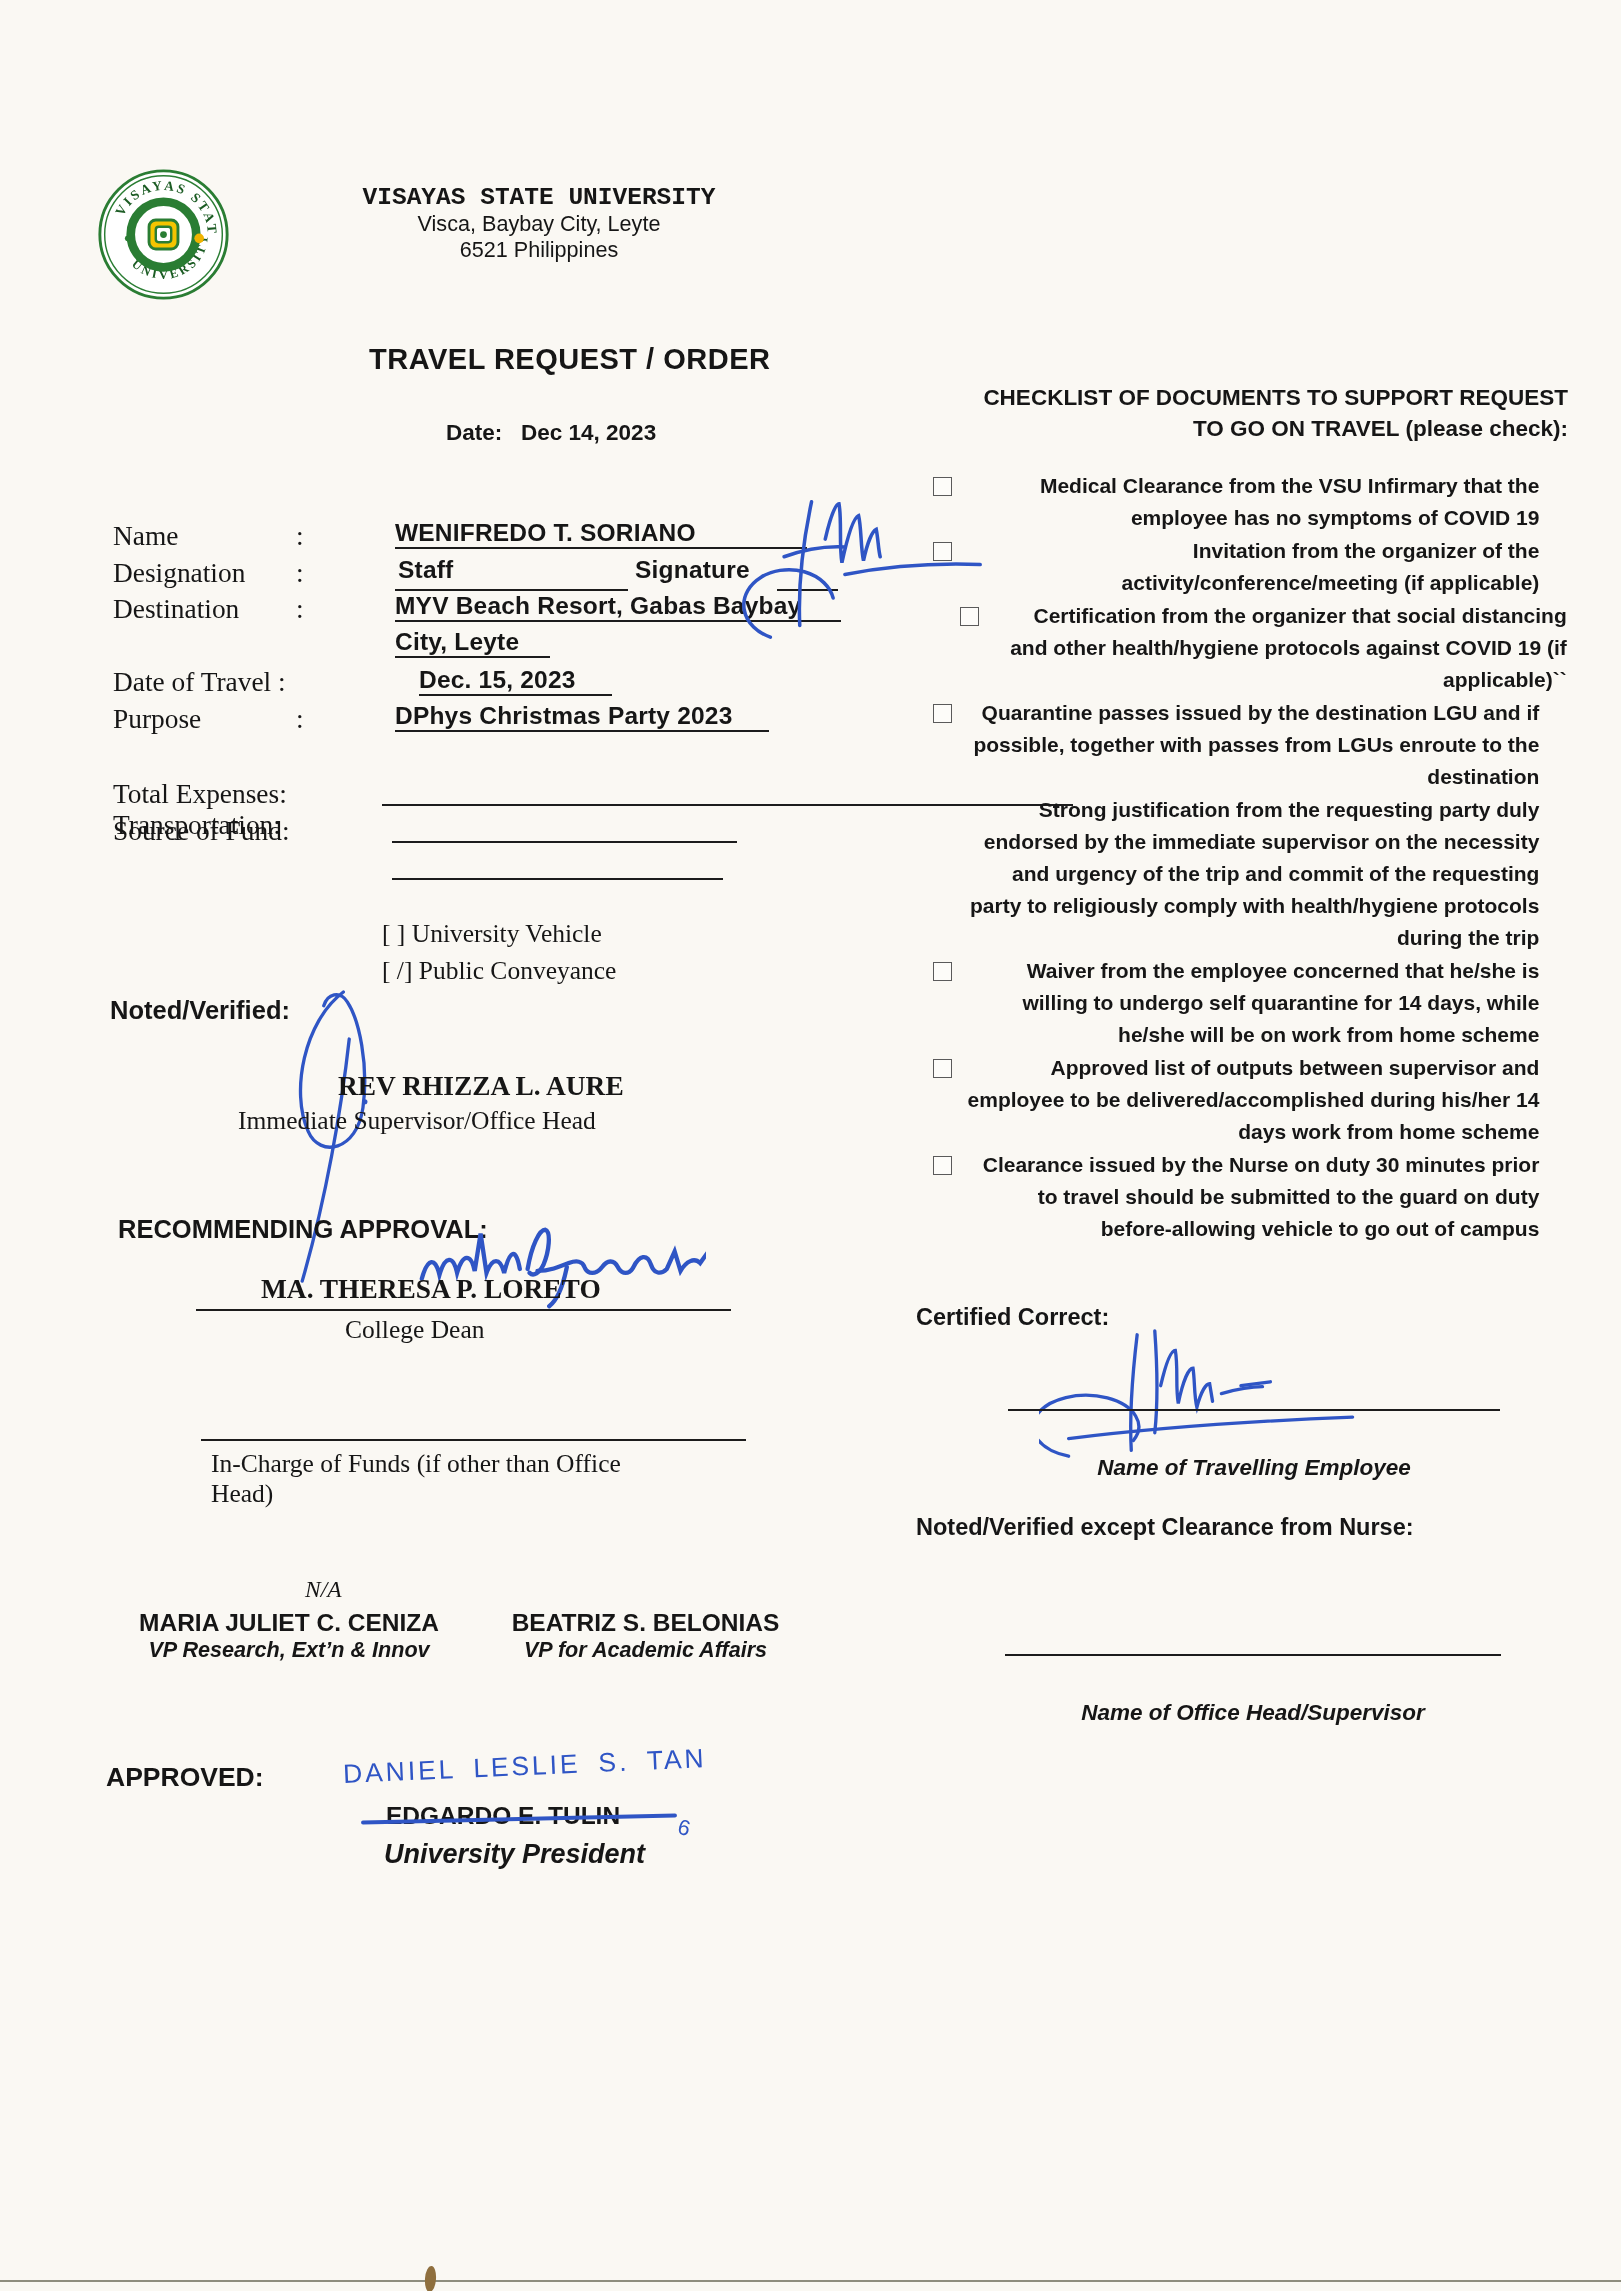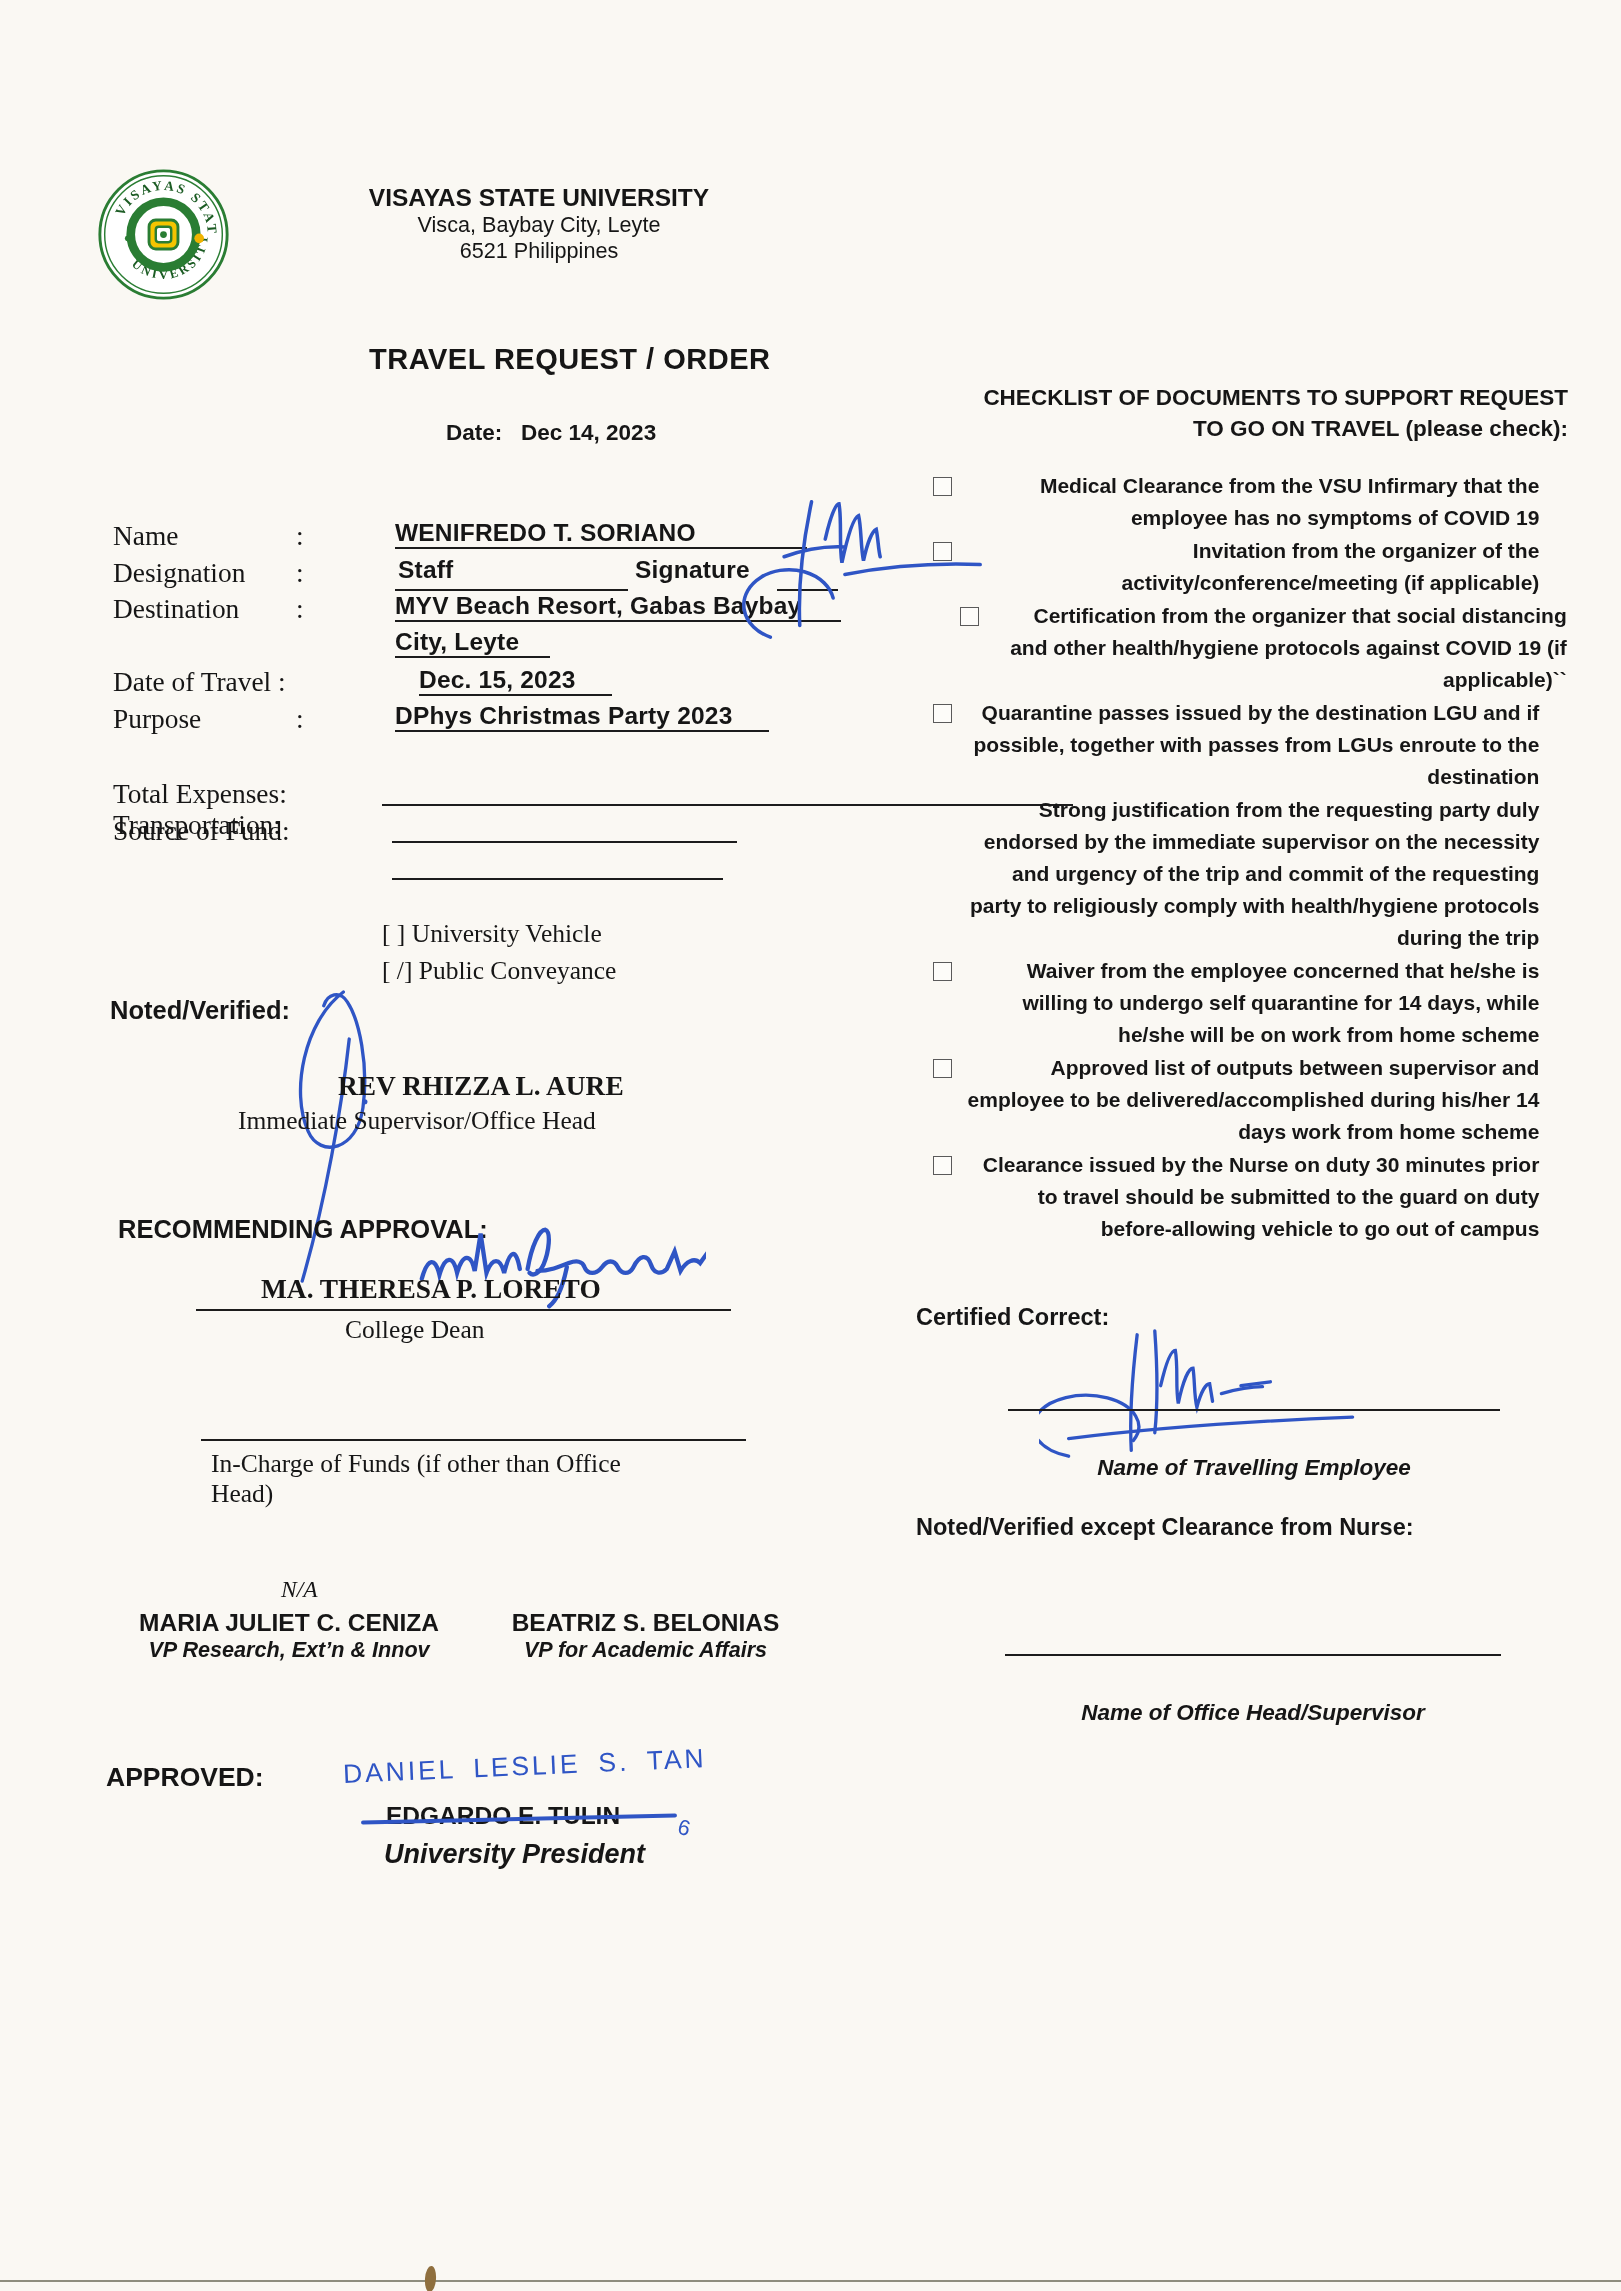--- a/index.html
+++ b/index.html
@@ -4,36 +4,36 @@
 <style>
   html,body{margin:0;padding:0;background:#e9e7e0;}
   .page{position:relative;width:1621px;height:2292px;background:#faf8f3;overflow:hidden;
         font-family:"Liberation Sans",sans-serif;color:#161616;}
   .abs{position:absolute;}
   .serif{font-family:"Liberation Serif",serif;}
   .center{text-align:center;}
   .uline{border-bottom:2px solid #1c1c1c;}
   .line{position:absolute;background:#1c1c1c;height:2px;}
   
-  .univ-name{font-size:24.5px;font-weight:bold;}
+  .univ-name{font-size:24.5px;font-weight:bold;font-family:Liberation Mono, monospace;}
   .univ-addr{font-size:21.6px;}
   .doc-title{font-size:29px;font-weight:bold;letter-spacing:0.5px;margin-left:36px;}
   .date-row{font-size:22.5px;font-weight:bold;}
   
   .fld-label{font-size:27.4px;}
   .fld-colon{font-size:27.4px;}
   .fld-val{font-size:24.5px;font-weight:bold;letter-spacing:0.2px;}
   .exp-label{font-size:27.4px;}
   .veh-row{font-size:25.5px;}
   .sec-label{font-size:25.5px;font-weight:bold;}
   .sig-name{font-size:27.4px;font-weight:bold;}
   .sig-title{font-size:25.5px;}
   .vp-name{font-size:24.5px;font-weight:bold;}
   .vp-title{font-size:21.6px;font-weight:bold;font-style:italic;}
-  .na{font-size:23.5px;font-style:italic;}
+  .na{font-size:23.5px;font-style:italic;margin-left:24px;}
   .handwrite{font-size:26.5px;color:#2f55c5;letter-spacing:2.9px;word-spacing:7.8px;}
   .crossed-wrap{font-size:24.5px;font-weight:bold;}
   .pres-title{font-size:27px;font-weight:bold;font-style:italic;}
   
   .chk-col{position:absolute;left:933px;top:470px;width:635px;}
   .chk-head{font-size:22.5px;font-weight:bold;line-height:31px;}
   .chk-item{display:flex;align-items:flex-start;margin-bottom:1px;}
   .chk-item.indent{margin-left:27.4px;}
   .chk-box{flex:0 0 16.7px;width:16.7px;height:16.7px;border:1.6px solid #5a5a5a;margin-top:6.9px;margin-right:14.7px;background:#fdfcf9;}
   .chk-text{font-size:21px;font-weight:bold;line-height:32px;max-width:573px;text-align:right;}

